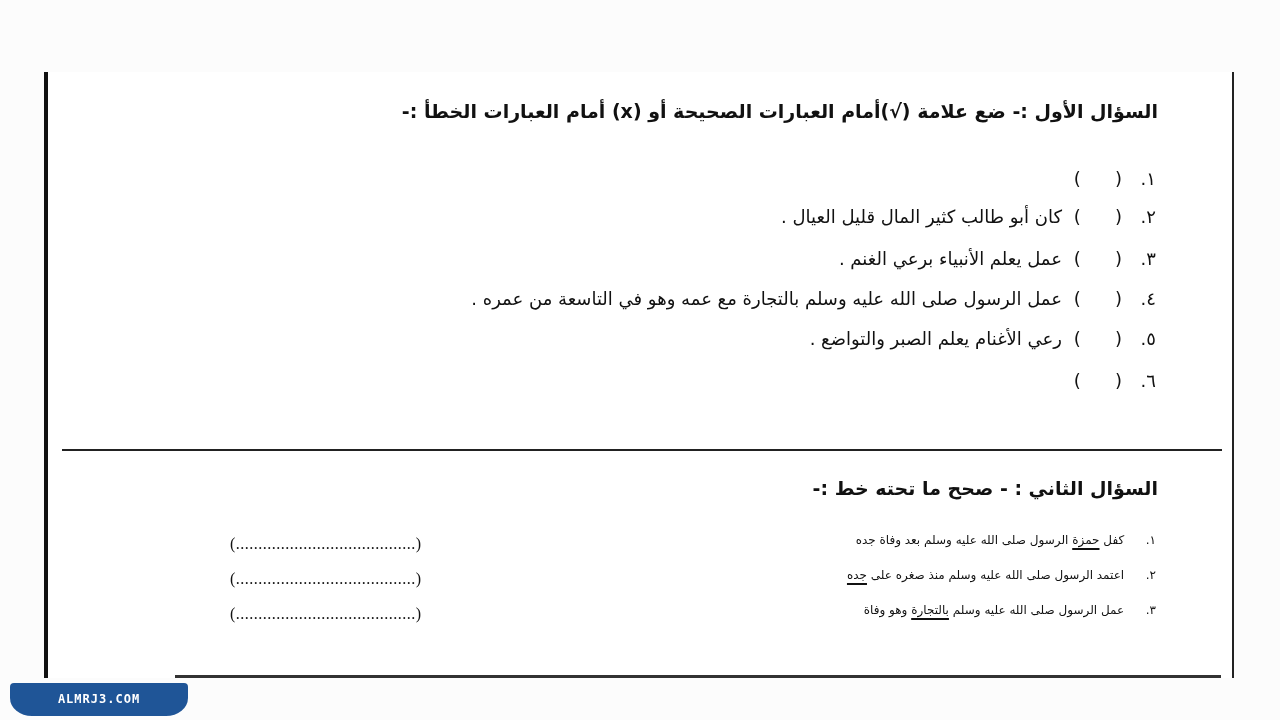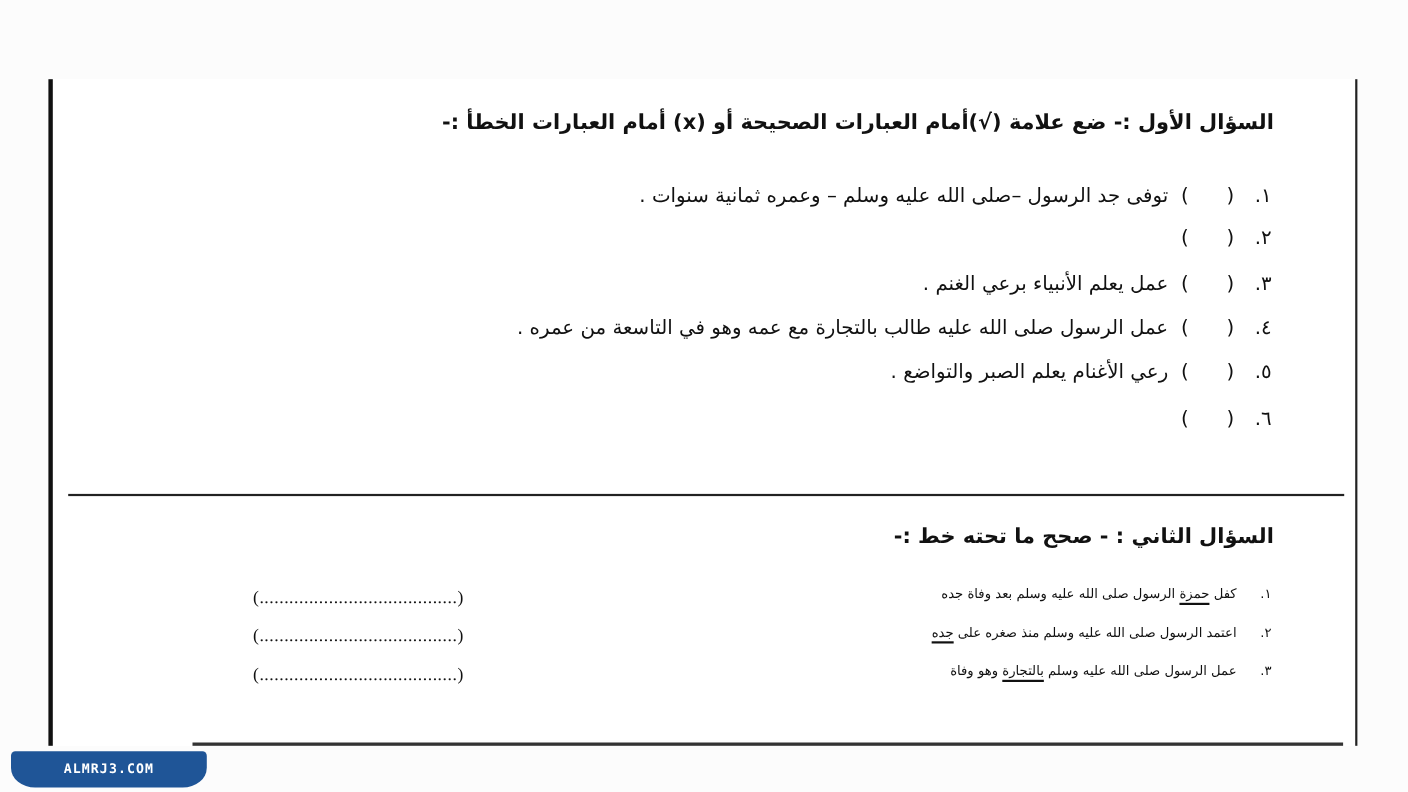--- a/index.html
+++ b/index.html
@@ -136,35 +136,35 @@
 <div class="stage">
   <div class="page"></div>
   <div class="border-left"></div>
   <div class="border-right"></div>
 
   <div class="rtl q-title q1-title">السؤال الأول :- ضع علامة (√)أمام العبارات الصحيحة  أو (x) أمام العبارات الخطأ  :-</div>
 
   <div class="rtl item" style="top:168px;">
     <span class="num">١.</span>
     <span class="paren">(      )</span>
-    <span class="stmt">توفى جد الرسول –صلى الله عليه وسلم – وعمره ثمانية سنوات .</span>
   </div>
   <div class="rtl item" style="top:206px;">
     <span class="num">٢.</span>
     <span class="paren">(      )</span>
+    <span class="stmt">كان أبو طالب كثير المال قليل العيال .</span>
   </div>
   <div class="rtl item" style="top:248px;">
     <span class="num">٣.</span>
     <span class="paren">(      )</span>
     <span class="stmt">عمل يعلم الأنبياء برعي الغنم .</span>
   </div>
   <div class="rtl item" style="top:288px;">
     <span class="num">٤.</span>
     <span class="paren">(      )</span>
-    <span class="stmt">عمل الرسول صلى الله عليه طالب بالتجارة مع عمه وهو في التاسعة من عمره .</span>
+    <span class="stmt">عمل الرسول صلى الله عليه وسلم بالتجارة مع عمه وهو في التاسعة من عمره .</span>
   </div>
   <div class="rtl item" style="top:328px;">
     <span class="num">٥.</span>
     <span class="paren">(      )</span>
     <span class="stmt">رعي الأغنام يعلم الصبر والتواضع .</span>
   </div>
   <div class="rtl item" style="top:370px;">
     <span class="num">٦.</span>
     <span class="paren">(      )</span>
   </div>

